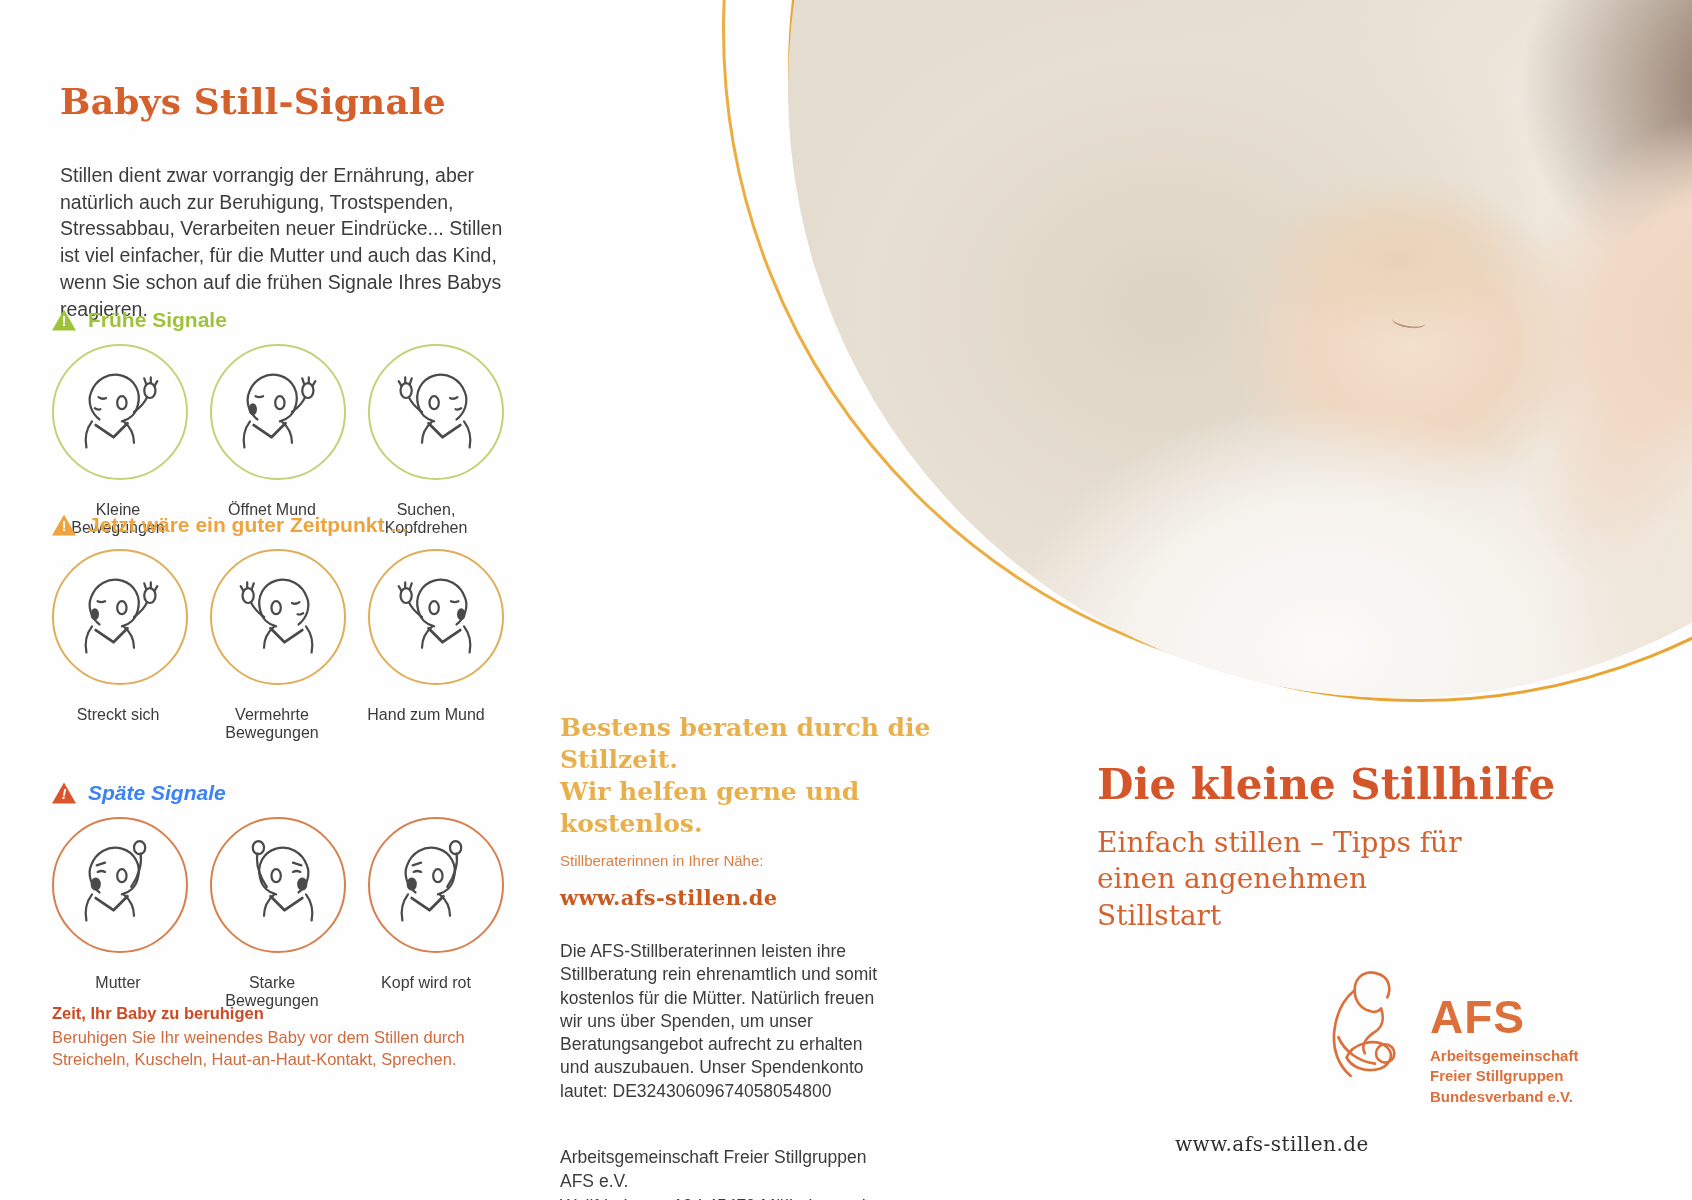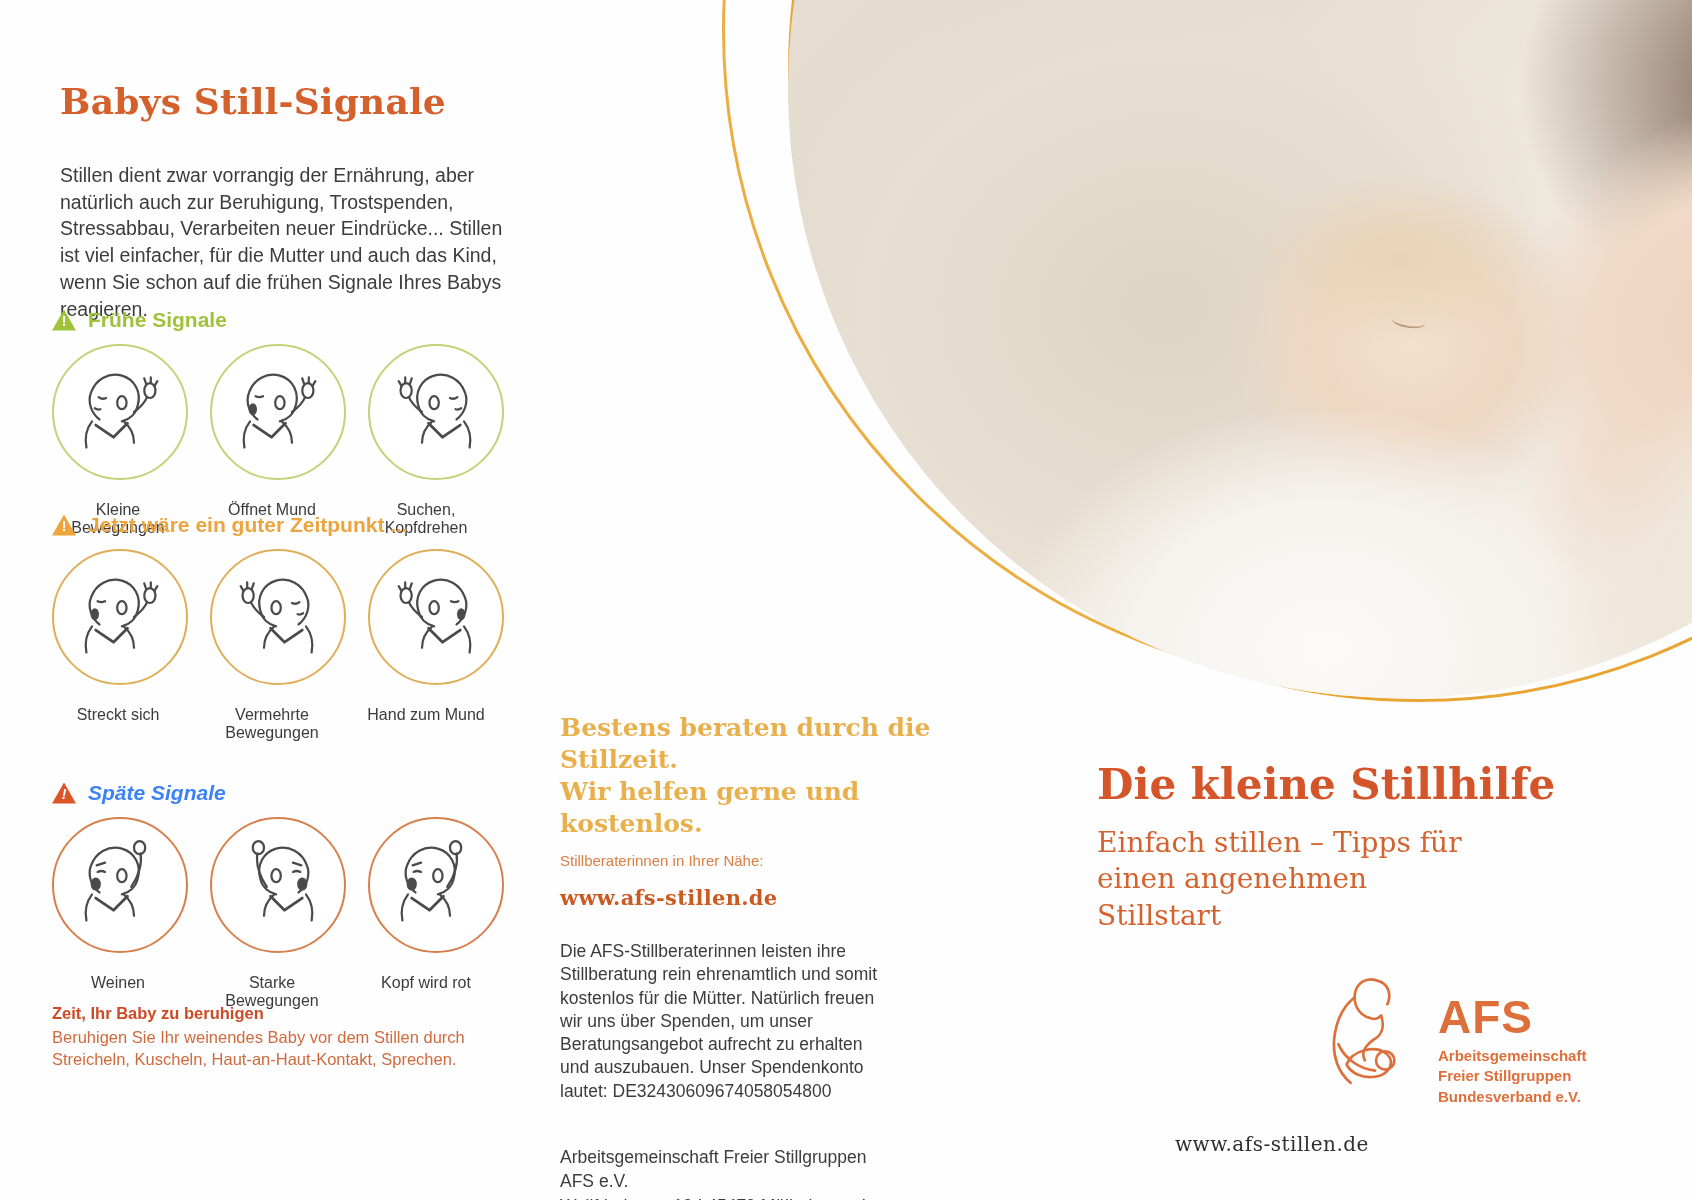--- a/index.html
+++ b/index.html
@@ -53,21 +53,21 @@
   .gold-head{font-family:"DejaVu Serif","Liberation Serif",serif;font-weight:bold;font-size:25px;line-height:1.28;color:#e8b04c;width:440px;}
   .mid-sub{font-size:15px;color:#db7f44;margin-top:12px;}
   .mid-url{font-family:"DejaVu Serif","Liberation Serif",serif;font-weight:bold;font-size:21px;color:#c85a22;margin-top:16px;letter-spacing:.3px;}
   .mid-body{font-size:17.5px;line-height:1.33;color:#3c3c3c;margin-top:30px;width:322px;}
   .mid-addr{font-size:17.5px;line-height:1.4;color:#3c3c3c;margin-top:42px;width:340px;}
 
   
   .right-col{position:absolute;left:1097px;top:760px;width:480px;}
   .big-title{font-family:"DejaVu Serif","Liberation Serif",serif;font-weight:bold;font-size:42px;color:#d4552a;margin:0;}
   .big-sub{font-family:"DejaVu Serif","Liberation Serif",serif;font-size:28px;line-height:1.3;color:#d4622e;margin-top:16px;width:400px;}
-  .logo-box{position:absolute;left:1318px;top:952px;display:flex;align-items:flex-end;gap:8px;}
+  .logo-box{position:absolute;left:1318px;top:952px;display:flex;align-items:center;}
   .logo-box svg{width:112px;height:142px;}
   .logo-text{margin-top:42px;}
   .logo-acronym{font-size:46px;font-weight:bold;color:#dd6f3a;line-height:1;letter-spacing:1px;}
   .logo-lines{font-size:15px;font-weight:bold;color:#dd6f3a;line-height:1.35;margin-top:6px;}
   .foot-url{position:absolute;left:1175px;top:1132px;font-family:"DejaVu Serif","Liberation Serif",serif;font-size:20px;color:#2f2f2f;letter-spacing:.5px;}
 </style>
 </head>
 <body>
 
 <svg width="0" height="0" style="position:absolute" aria-hidden="true">
@@ -207,21 +207,21 @@
             <use href="#baby-cry"></use>
           </svg>
         </div>
       <div class="sig-circle">
           <svg viewBox="0 0 120 120">
             <use href="#baby-cry"></use>
           </svg>
         </div>
     </div>
     <div class="label-row">
-      <div class="lbl">Weinen</div>
+      <div class="lbl">Mutter</div>
       <div class="lbl">Starke Bewegungen</div>
       <div class="lbl">Kopf wird rot</div>
     </div>
   </div>
 
   <div class="note">
     <div class="note-title">Zeit, Ihr Baby zu beruhigen</div>
     <div class="note-body">Beruhigen Sie Ihr weinendes Baby vor dem Stillen durch Streicheln, Kuscheln, Haut-an-Haut-Kontakt, Sprechen.</div>
   </div>
 

